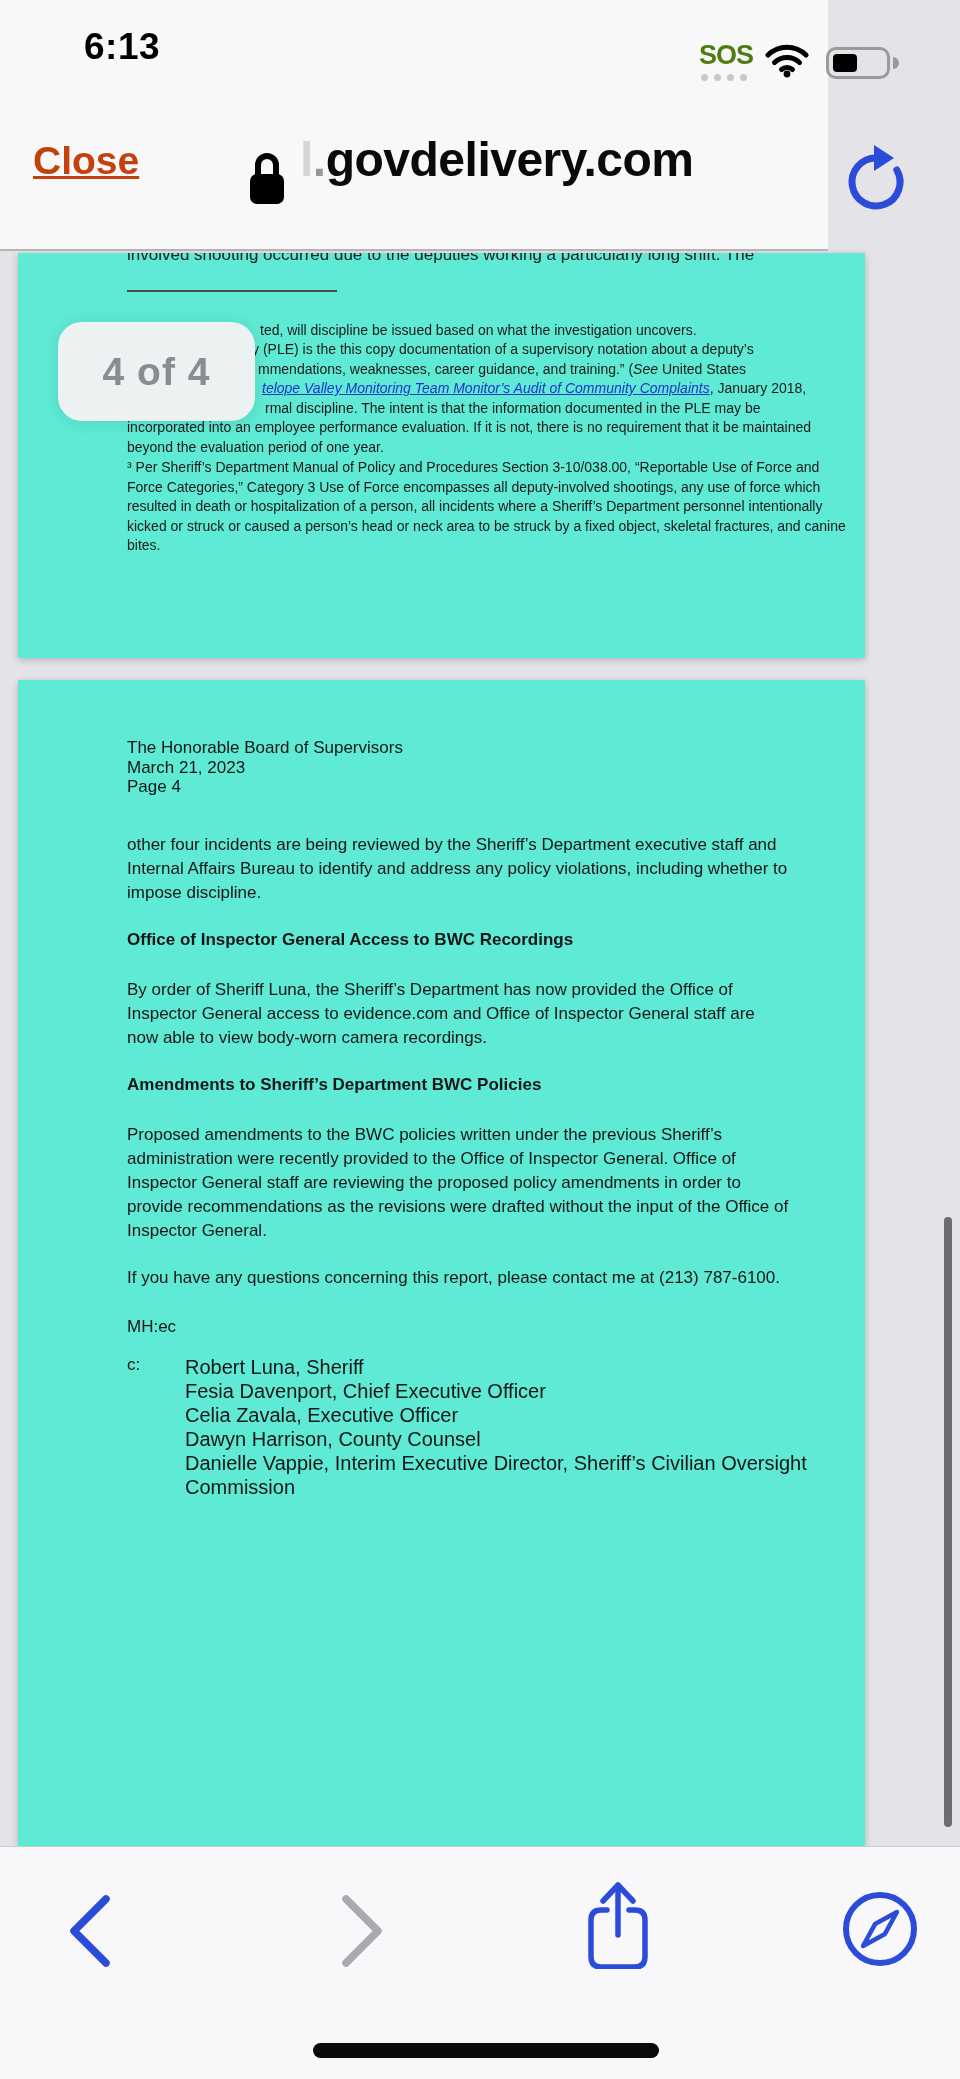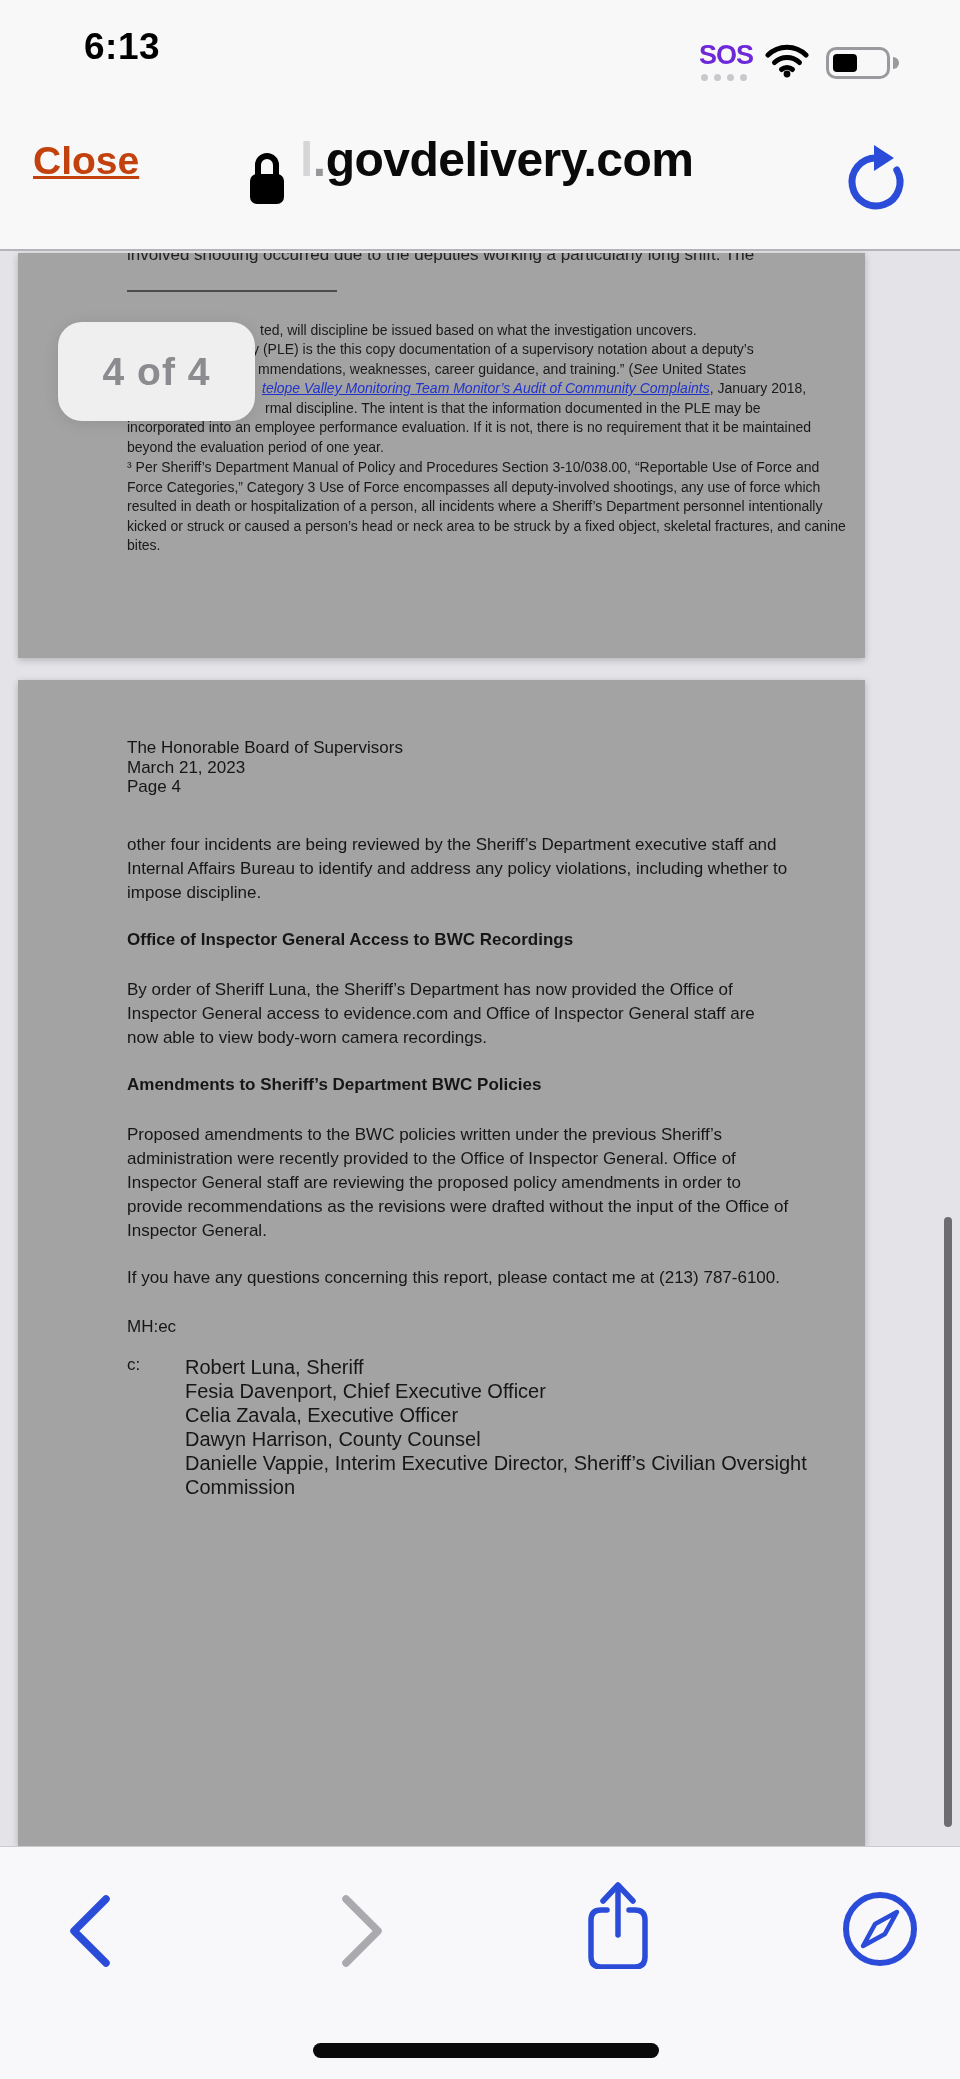--- a/index.html
+++ b/index.html
@@ -1,43 +1,43 @@
 <!DOCTYPE html>
 <html><head>
 <meta charset="utf-8">
 <style>
   * { margin:0; padding:0; box-sizing:border-box; }
   body { background:#555; font-family:"Liberation Sans","DejaVu Sans",sans-serif; }
   .screen { position:relative; width:960px; height:2079px; background:#e4e3e8; overflow:hidden; margin:0 auto; }
 
   
-  .chrome-top { position:absolute; top:0; left:0; width:960px; height:251px;
+  .chrome-top { position:absolute; top:0; left:0; width:828px; height:251px;
                 background:#f8f8f8; border-bottom:2px solid #b5b4ba; z-index:30; }
   .time { position:absolute; left:84px; top:26px; font-size:37px; font-weight:bold; color:#000; letter-spacing:.5px; }
-  .sos { position:absolute; left:699px; top:40px; font-size:27px; font-weight:bold; color:#6d28d9; letter-spacing:-1px; }
+  .sos { position:absolute; left:699px; top:40px; font-size:27px; font-weight:bold; color:#4d7c0f; letter-spacing:-1px; }
   .sos-dots { position:absolute; left:701px; top:74px; display:flex; gap:6px; }
   .sos-dots i { width:7px; height:7px; border-radius:50%; background:#c9c8cd; }
   .wifi-svg { position:absolute; left:765px; top:44px; }
   .battery { position:absolute; left:826px; top:47px; width:64px; height:32px;
              border:3px solid #9a999e; border-radius:10px; }
   .battery-fill { position:absolute; left:4px; top:4px; width:24px; height:18px; background:#000; border-radius:4px; }
   .battery-nub { position:absolute; left:893px; top:57px; width:6px; height:12px; background:#9a999e;
                  border-radius:0 6px 6px 0; }
 
   .close-btn { position:absolute; left:33px; top:139px; font-size:39px; font-weight:bold;
                color:#c2410c; text-decoration:underline; cursor:pointer; }
   .lock-svg { position:absolute; left:245px; top:150px; }
   .url { position:absolute; left:300px; top:132px; font-size:48px; font-weight:bold; color:#0a0a0a;
          letter-spacing:-.5px; white-space:nowrap; }
   .url .faded { color:#d6d6d9; }
   .url .dim { color:#97979b; }
   .refresh-svg { position:absolute; left:843px; top:140px; }
 
   
-  .page { position:absolute; left:18px; width:847px; background:#a3a3a3;
+  .page { position:absolute; left:18px; width:847px; background:#5eead4;
           box-shadow:0 2px 7px rgba(0,0,0,0.22); }
   .page-1 { top:253px; height:405px; }
   .page-2 { top:680px; height:1166px; }
 
   .clip-line { position:absolute; top:0; left:109px; right:14px; height:15px; overflow:hidden; }
   .clip-line span { display:block; margin-top:-8px; font-size:17px; color:#222; }
 
   .fn-sep { position:absolute; top:37px; left:109px; width:210px; border-top:2px solid #4c4c4c; }
   .fn { position:absolute; font-size:14px; color:#1a1a1a; white-space:nowrap; }
   .fn .ital { font-style:italic;text-align:right; }

